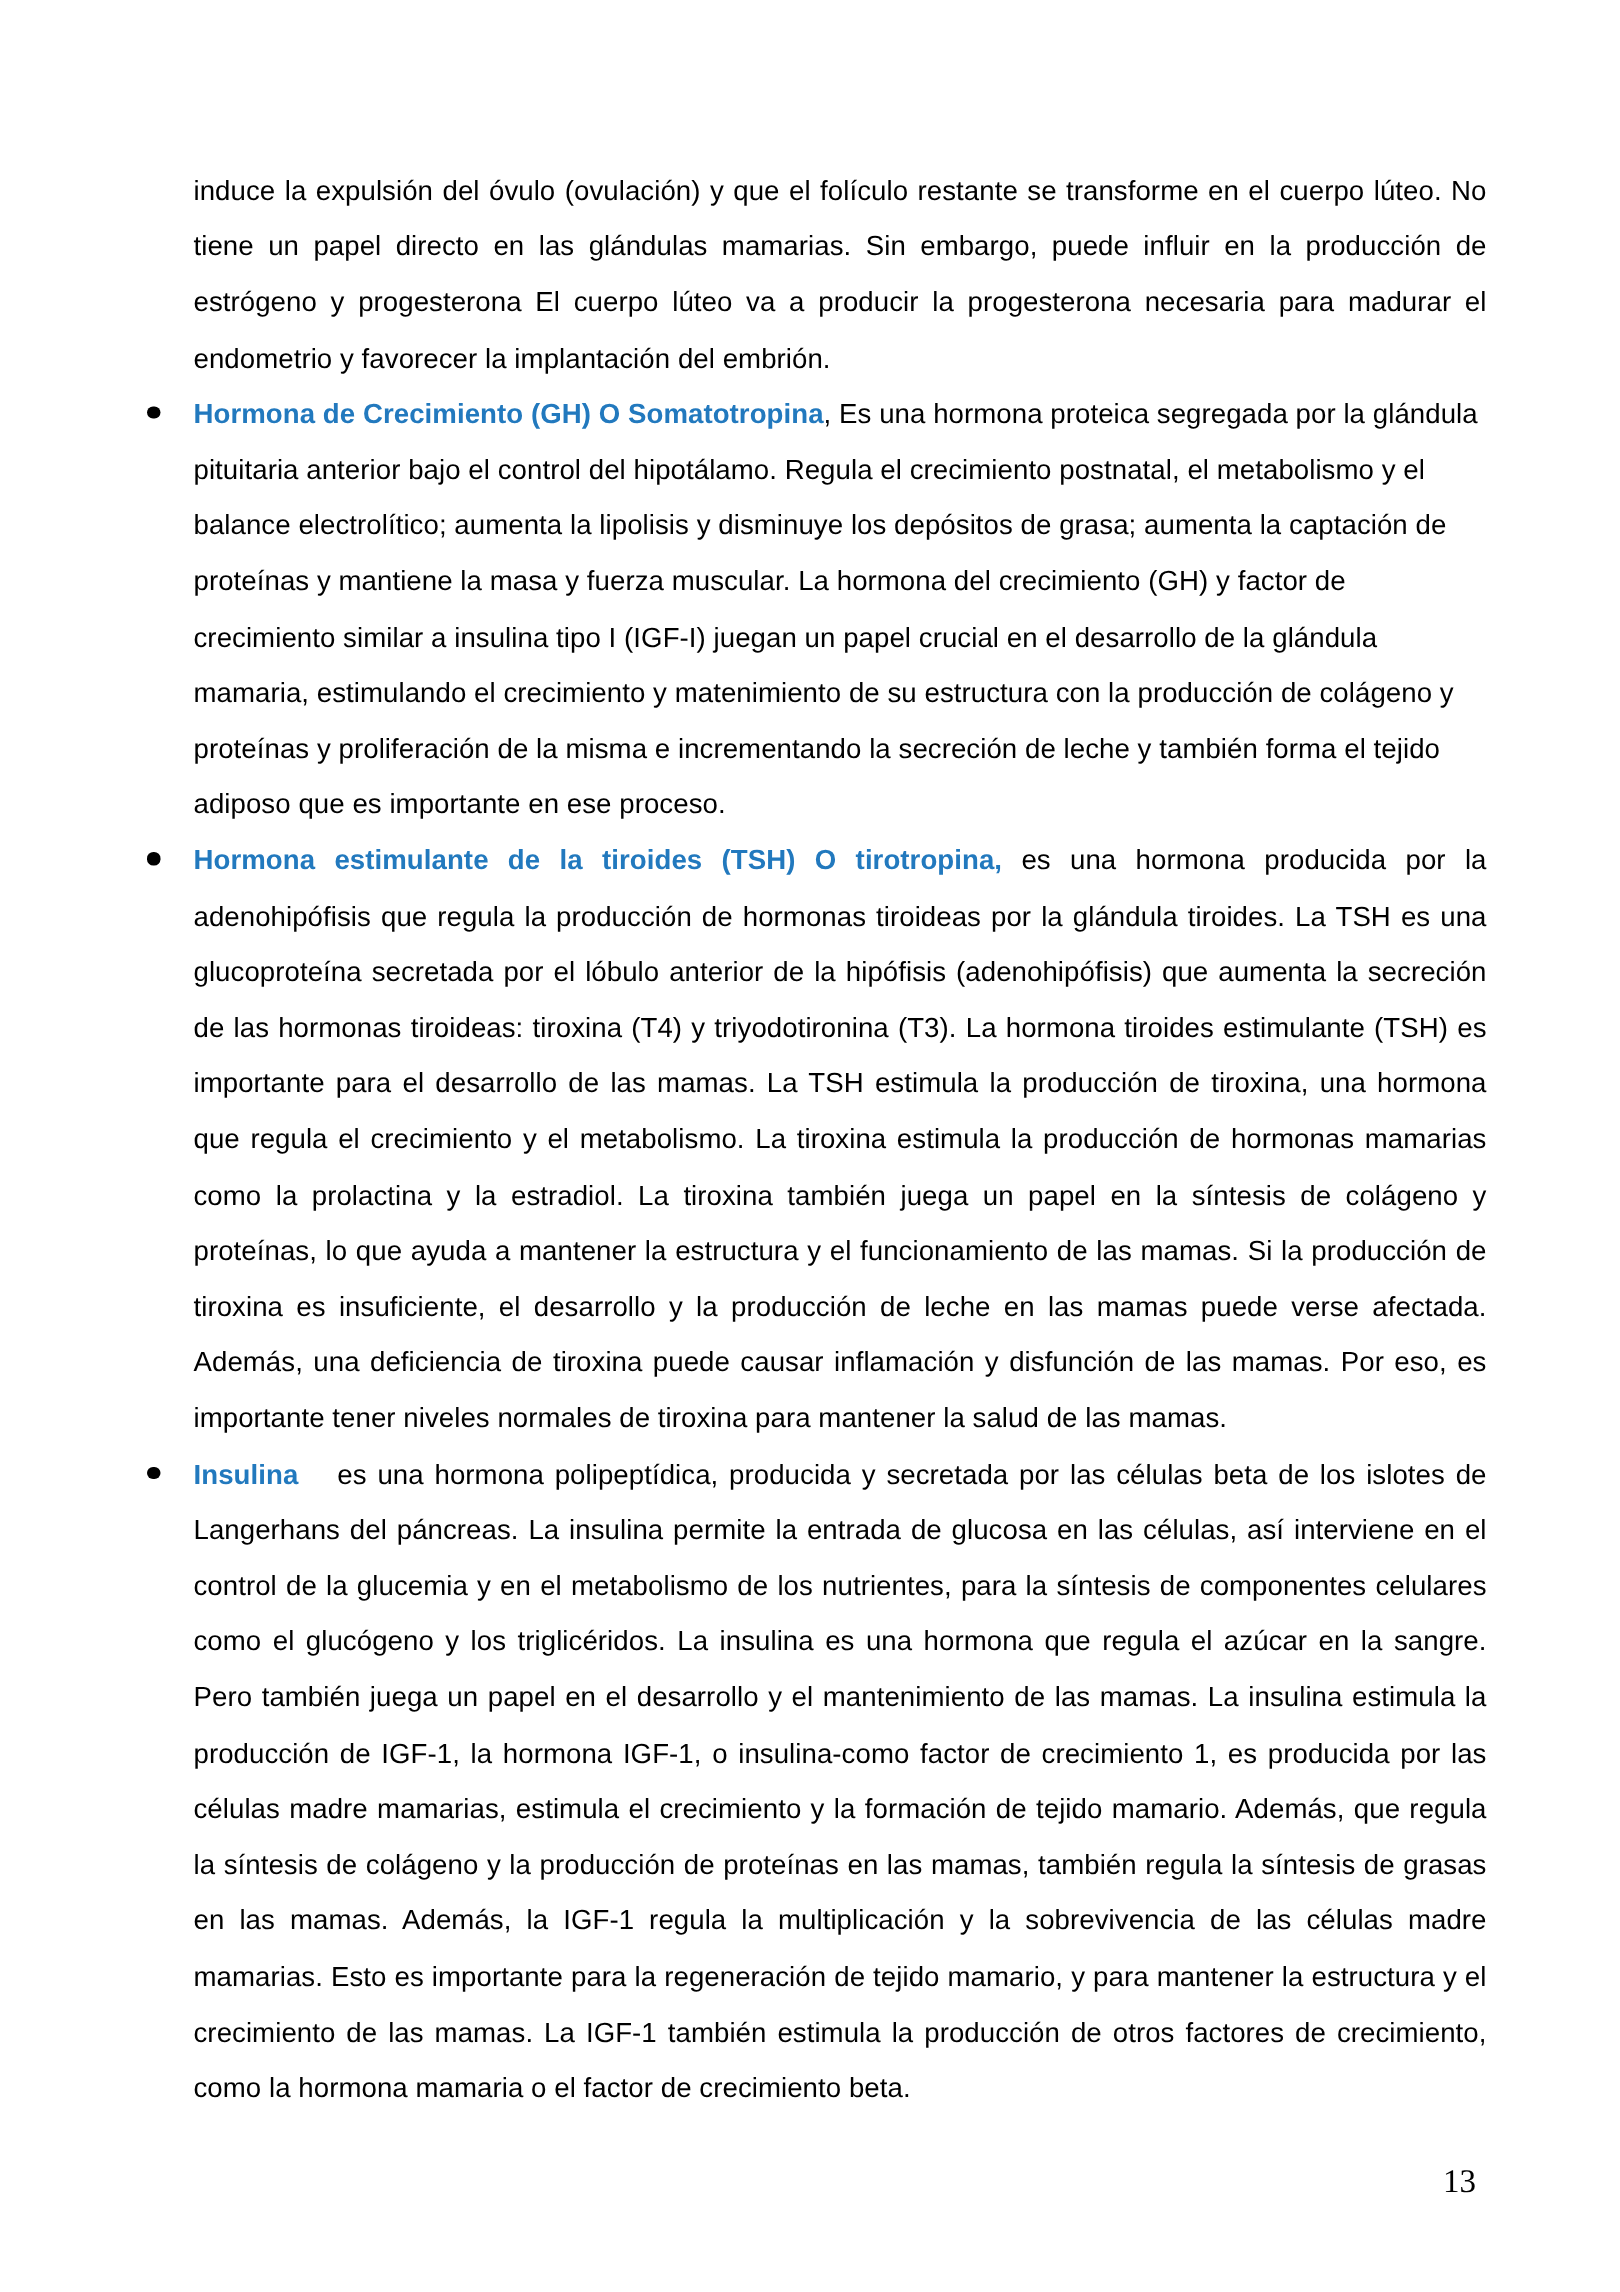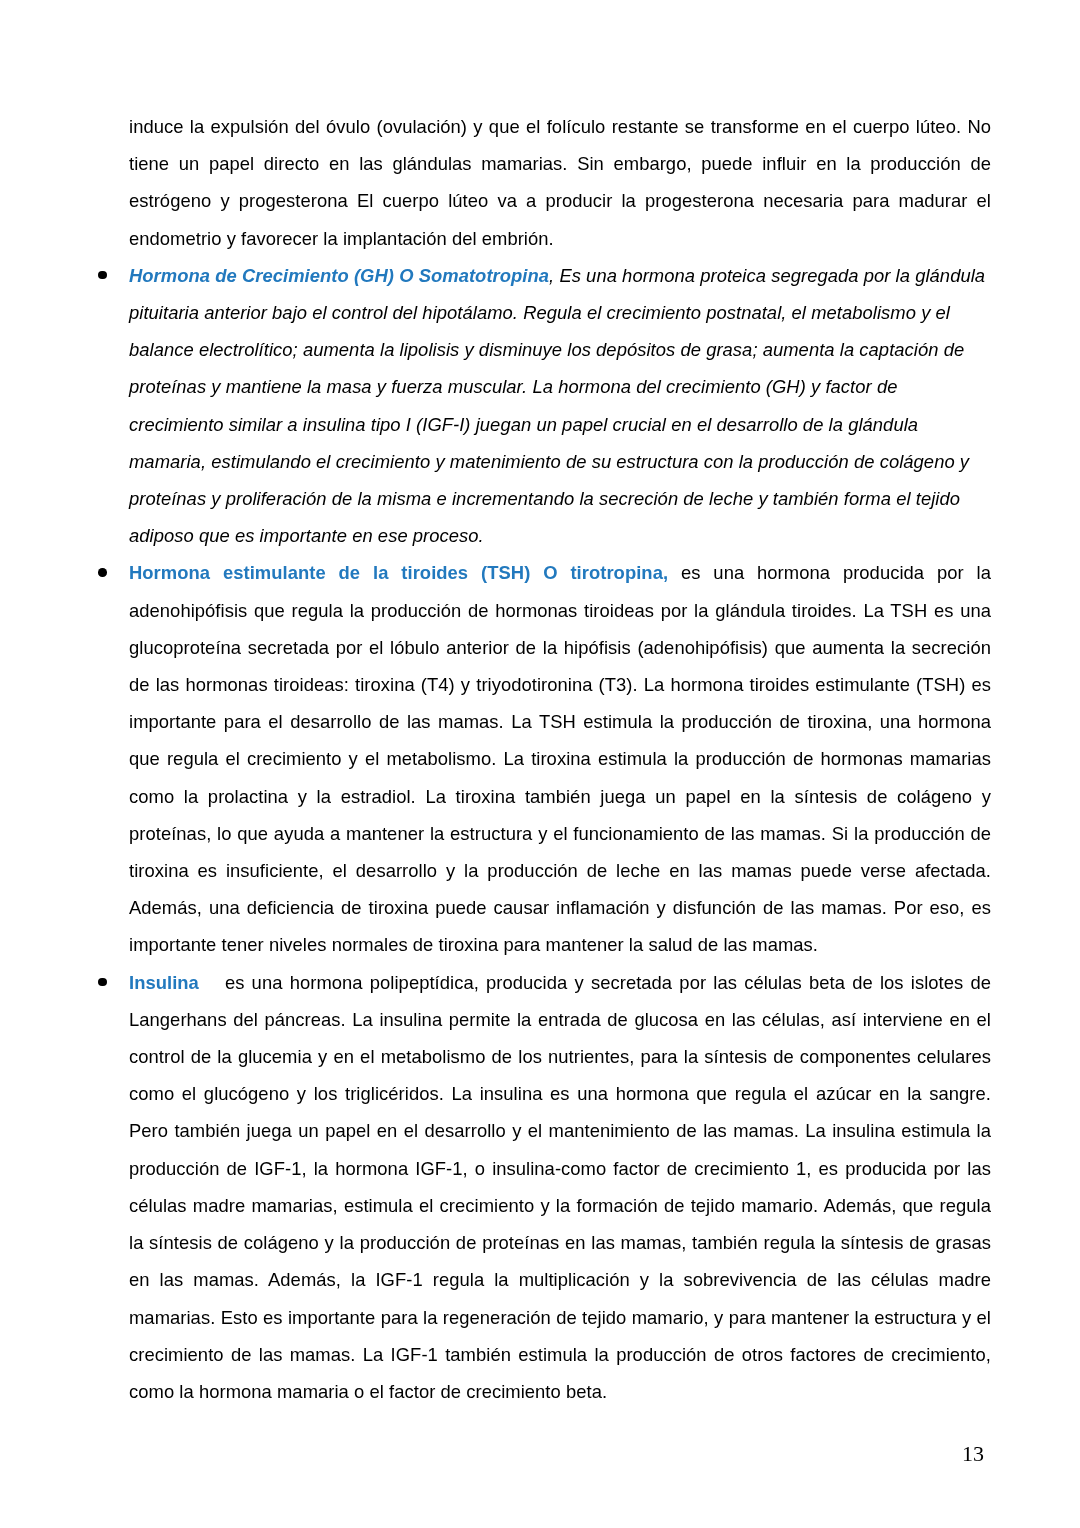--- a/index.html
+++ b/index.html
@@ -51,21 +51,20 @@
     padding: 0;
     font-size: 18.4px;
     line-height: 37.2px;
     color: #000000;
     text-align: justify;
     text-justify: inter-word;
     letter-spacing: 0.05px;
   }
   ul.bullets > li.ragged {
     text-align: left;
-    font-style: italic;
   }
   .bullet-dot {
     position: absolute;
     left: -31px;
     top: 14px;
     width: 8.5px;
     height: 8.5px;
     background: #000000;
     border-radius: 50%;
   }

